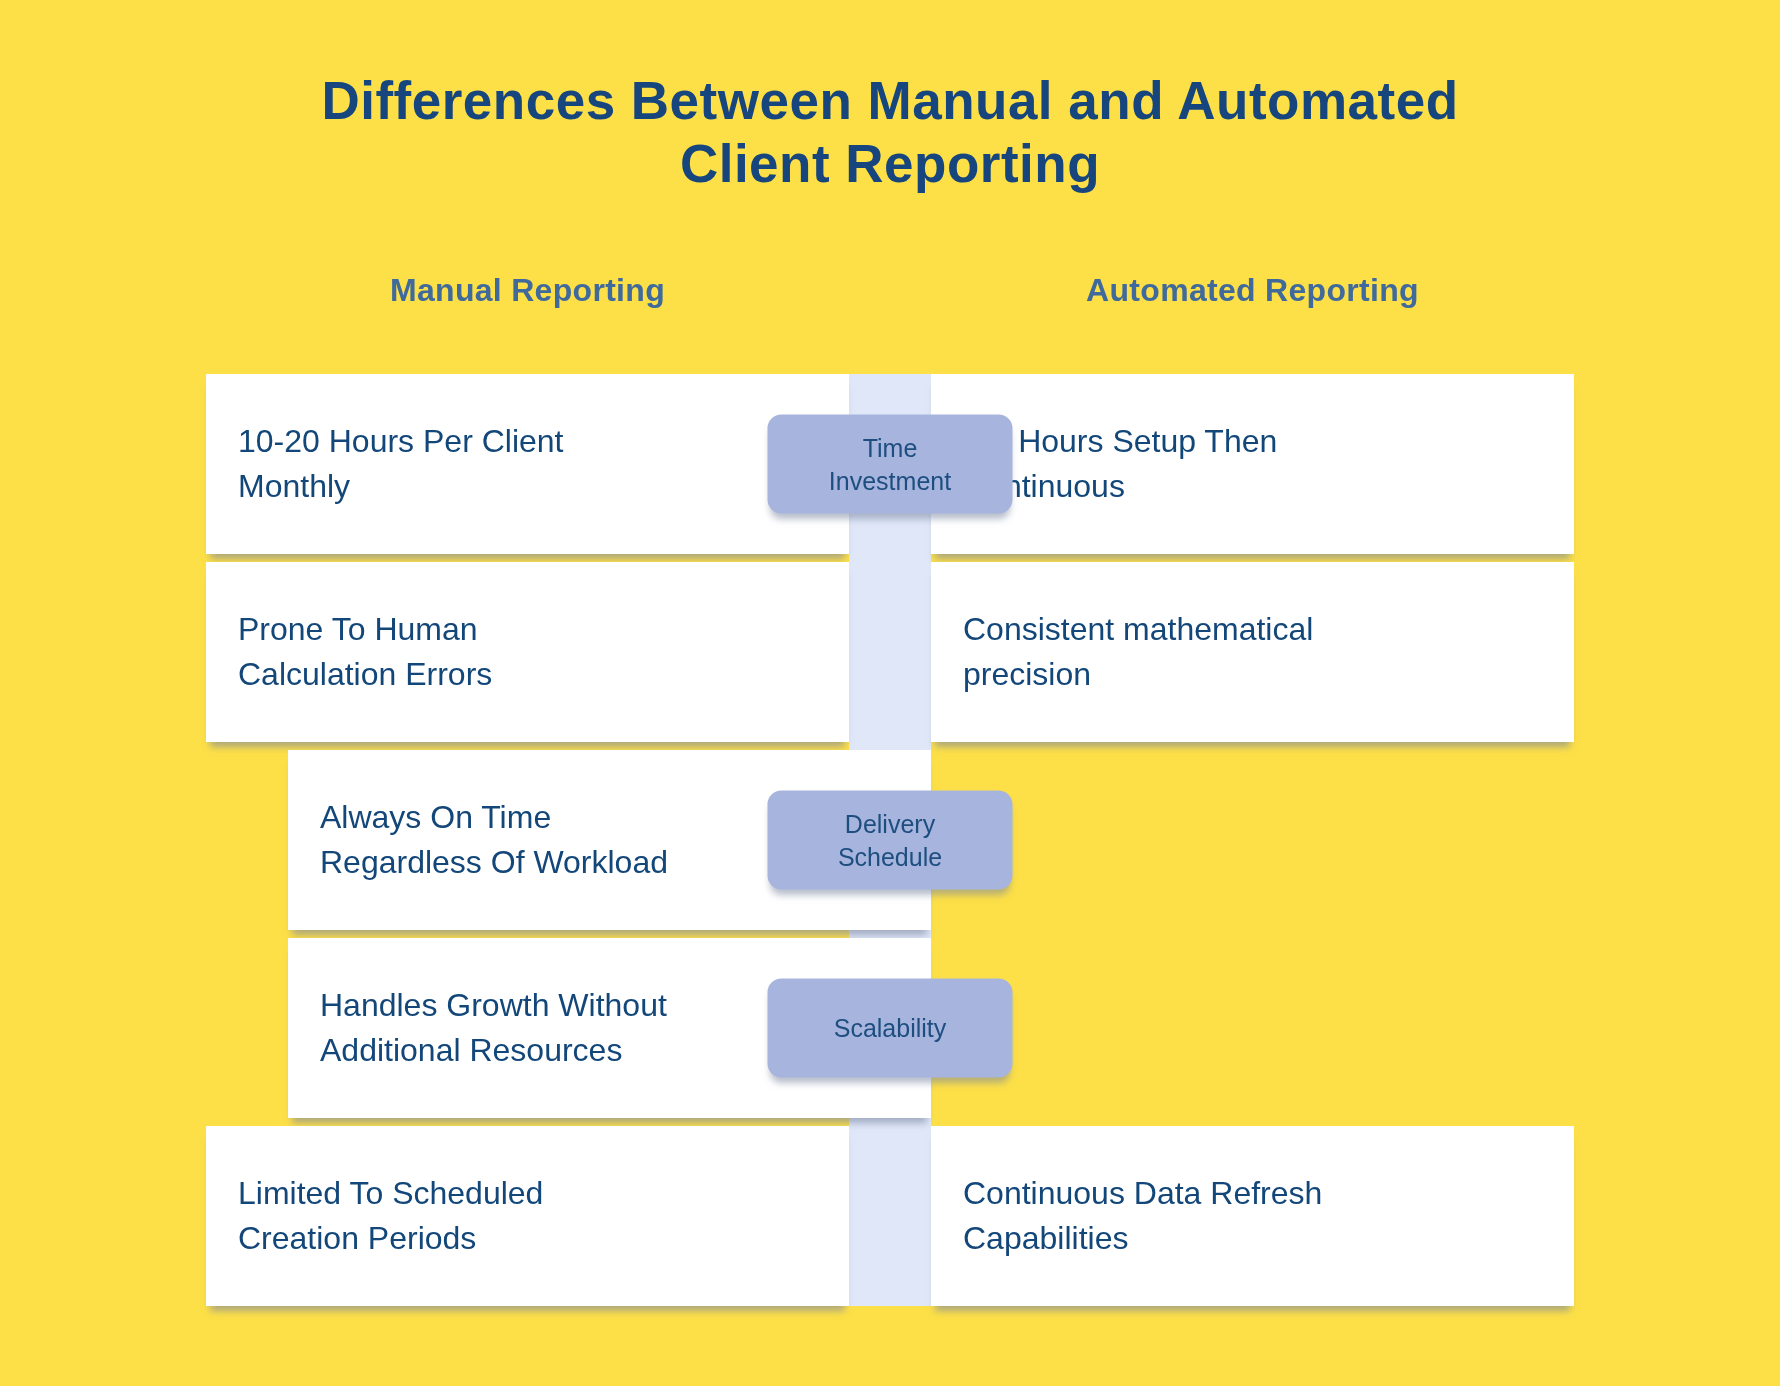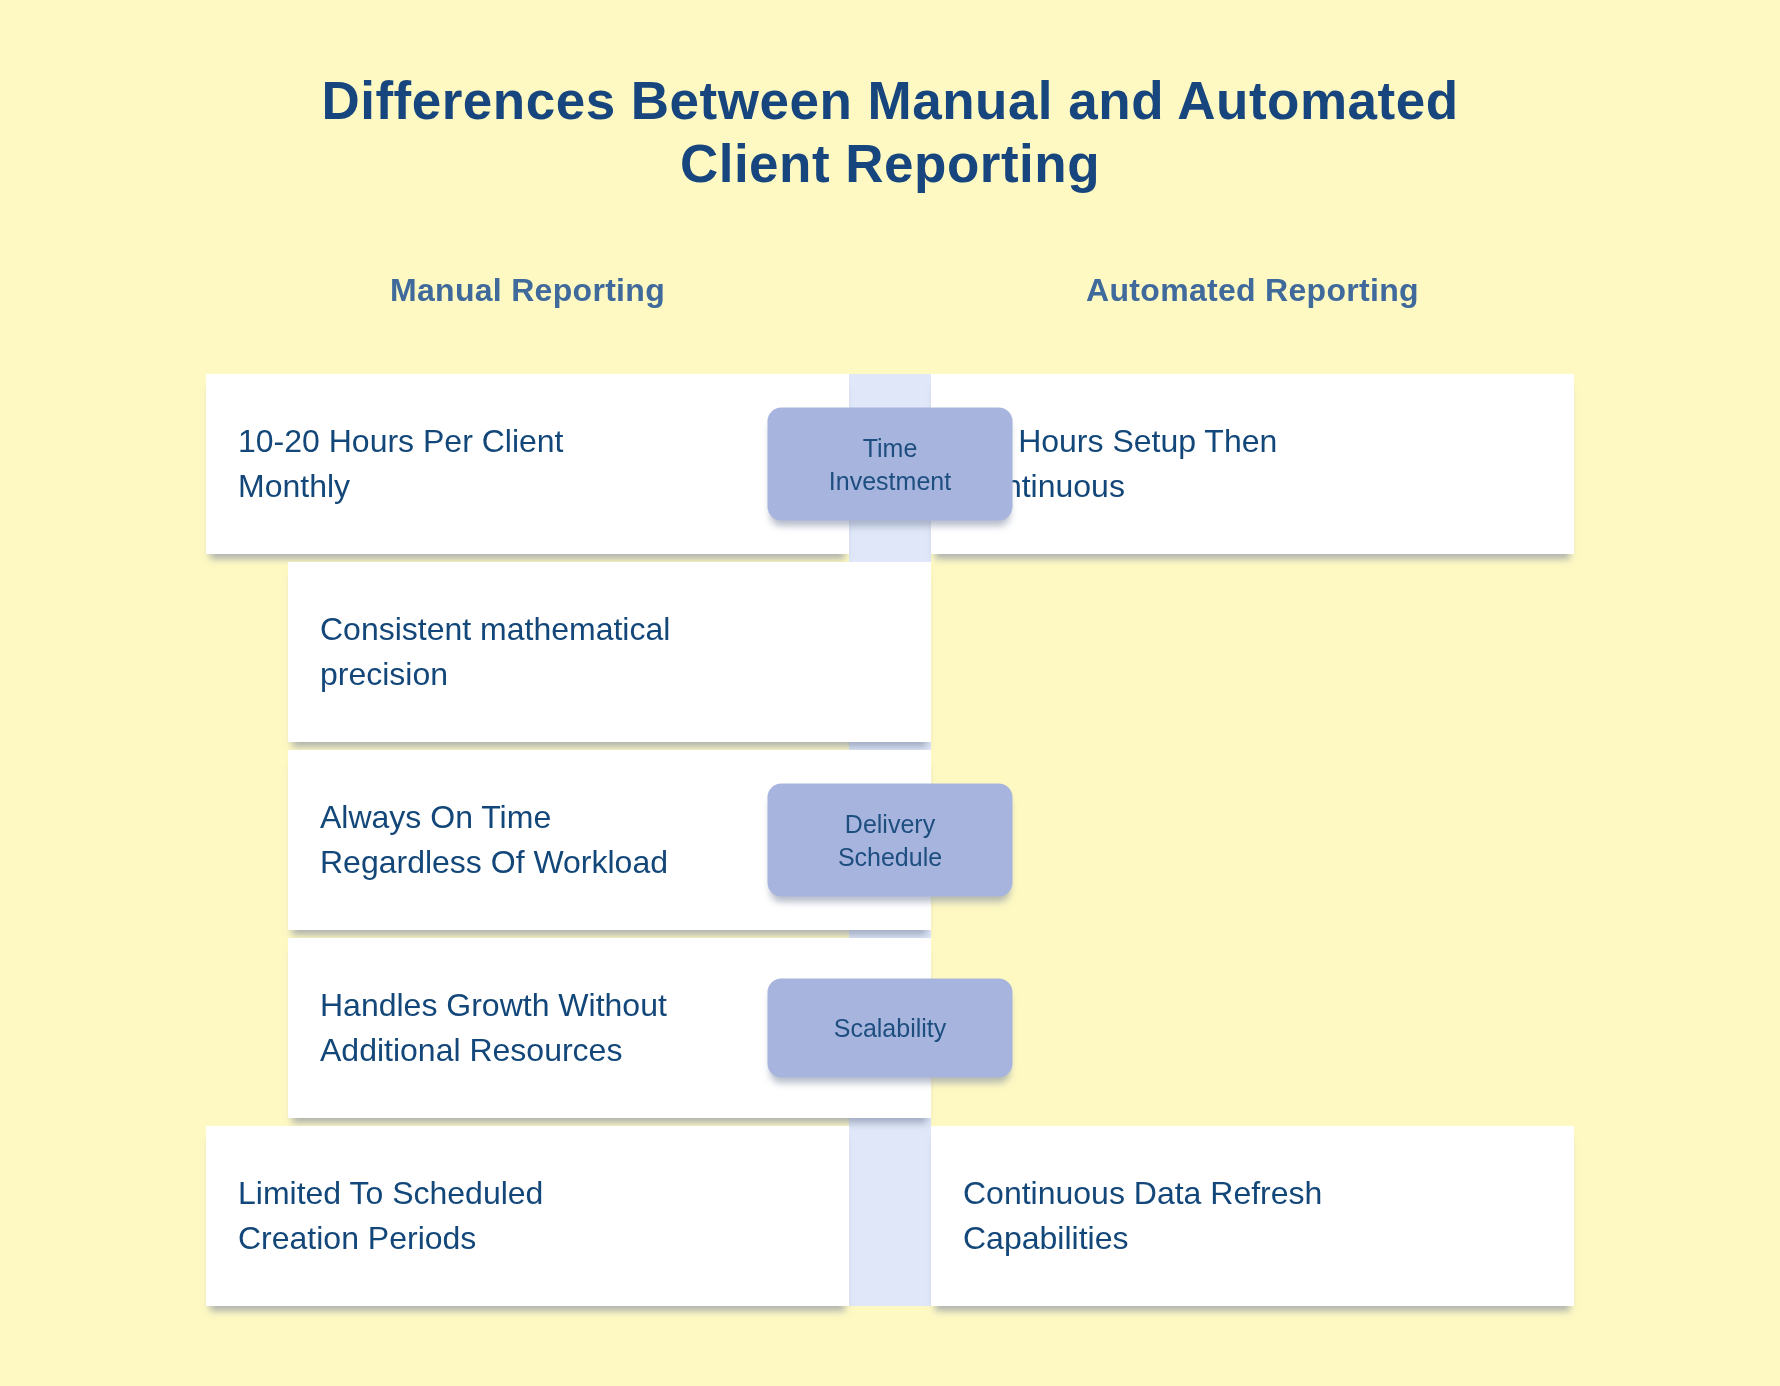--- a/index.html
+++ b/index.html
@@ -1,20 +1,20 @@
 <!DOCTYPE html>
 <html><head>
 <meta charset="utf-8">
 <style>
   html, body { margin: 0; padding: 0; }
   .canvas {
     position: relative;
     width: 1780px;
     height: 1386px;
-    background: #fef9c3;
+    background: #fde047;
     font-family: "Liberation Sans", "DejaVu Sans", sans-serif;
     overflow: hidden;
   }
   .title {
     position: absolute;
     top: 70px;
     left: 50%;
     transform: translateX(-50%);
     width: 1400px;
     text-align: center;
@@ -76,21 +76,21 @@
   }
   .gap { width: 82px; }
   .badge {
     position: absolute;
     left: 50%;
     top: 50%;
     transform: translate(-50%, -50%);
     width: 245px;
     min-height: 99px;
     box-sizing: border-box;
-    padding: 24px 14px;
+    padding: 10px 14px;
     background: #a7b5de;
     border-radius: 14px;
     box-shadow: 0 8px 7px -3px rgba(124, 134, 160, 0.55);
     display: flex;
     align-items: center;
     justify-content: center;
     text-align: center;
     font-size: 25px;
     font-weight: 500;
     color: #1d4e7f;
@@ -120,20 +120,24 @@
       <div class="gap"></div>
       <div class="card">
         <div class="cell-text">2-3 Hours Setup Then
 Continuous</div>
       </div>
       <div class="badge">Time
 Investment</div>
     </div>
 
     <div class="row">
+      <div class="card">
+        <div class="cell-text">Prone To Human
+Calculation Errors</div>
+      </div>
       <div class="gap"></div>
       <div class="card">
         <div class="cell-text">Consistent mathematical
 precision</div>
       </div>
     </div>
 
     <div class="row">
       <div class="gap"></div>
       <div class="card">

